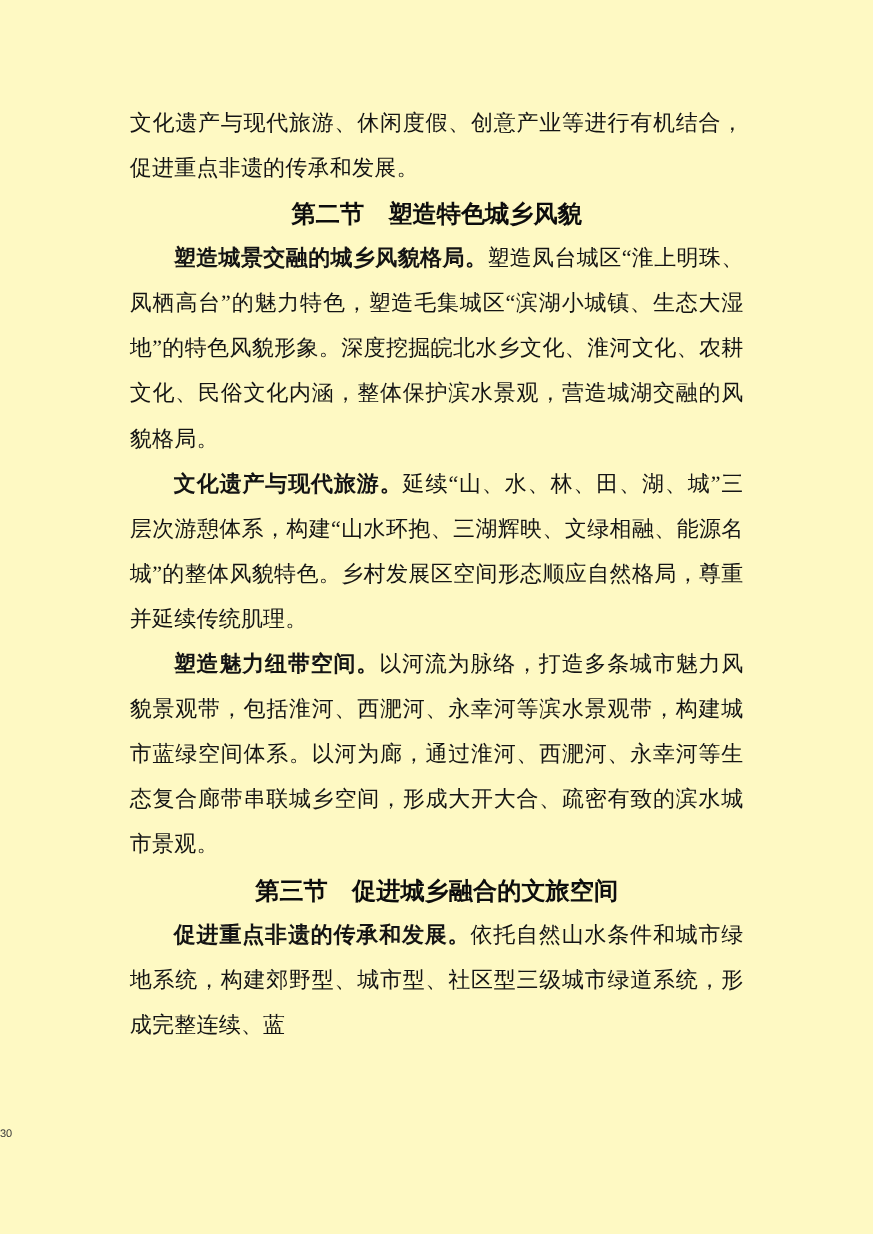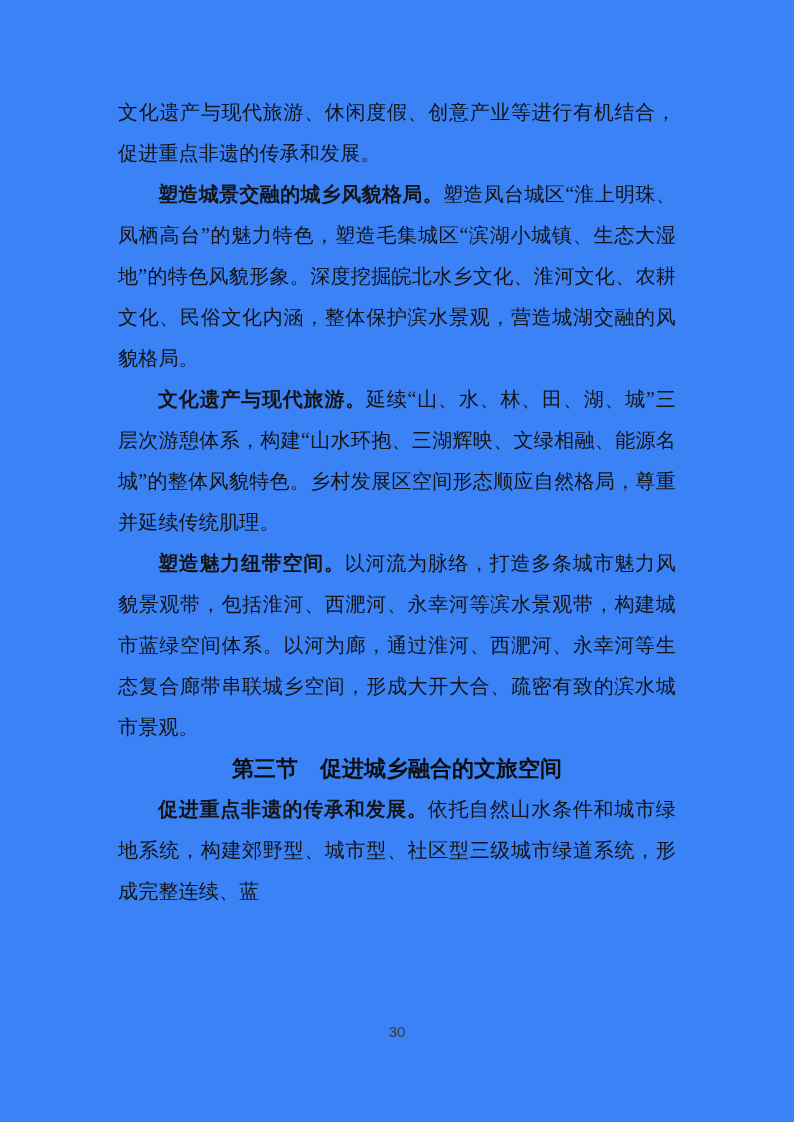--- a/index.html
+++ b/index.html
@@ -4,21 +4,21 @@
 <style>
   html, body {
     margin: 0;
     padding: 0;
     background: #ffffff;
   }
   .page {
     position: relative;
     width: 794px;
     height: 1122px;
-    background: #3b82f6;
+    background: #fef9c3;
     overflow: hidden;
     color: #111111;
     font-family: "Liberation Serif", "DejaVu Serif", serif;
   }
   .content {
     position: absolute;
     top: 92px;
     left: 118px;
     width: 558px;
   }
@@ -46,35 +46,35 @@
     text-align: center;
     text-indent: 0;
     font-family: "Liberation Sans", "DejaVu Sans", sans-serif;
     color: #0d0d0d;
   }
   .page-number {
     position: absolute;
     top: 1022px;
     left: 0;
     width: 794px;
-    text-align: center;
-    font-size: 15px;
+    font-size: 10px;
     line-height: 20px;
     color: #3a3a3a;
     font-family: "Liberation Sans", "DejaVu Sans", sans-serif;
   }
 </style>
 </head>
 <body>
 
 <div class="page">
   <div class="content">
 
     <p class="para no-indent">文化遗产与现代旅游、休闲度假、创意产业等进行有机结合，促进重点非遗的传承和发展。</p>
 
+    <h2 class="heading">第二节　塑造特色城乡风貌</h2>
 
     <p class="para"><span class="lead">塑造城景交融的城乡风貌格局。</span><span>塑造凤台城区“淮上明珠、凤栖高台”的魅力特色，塑造毛集城区“滨湖小城镇、生态大湿地”的特色风貌形象。深度挖掘皖北水乡文化、淮河文化、农耕文化、民俗文化内涵，整体保护滨水景观，营造城湖交融的风貌格局。</span></p>
 
     <p class="para"><span class="lead">文化遗产与现代旅游。</span><span>延续“山、水、林、田、湖、城”三层次游憩体系，构建“山水环抱、三湖辉映、文绿相融、能源名城”的整体风貌特色。乡村发展区空间形态顺应自然格局，尊重并延续传统肌理。</span></p>
 
     <p class="para"><span class="lead">塑造魅力纽带空间。</span><span>以河流为脉络，打造多条城市魅力风貌景观带，包括淮河、西淝河、永幸河等滨水景观带，构建城市蓝绿空间体系。以河为廊，通过淮河、西淝河、永幸河等生态复合廊带串联城乡空间，形成大开大合、疏密有致的滨水城市景观。</span></p>
 
     <h2 class="heading">第三节　促进城乡融合的文旅空间</h2>
 
 

